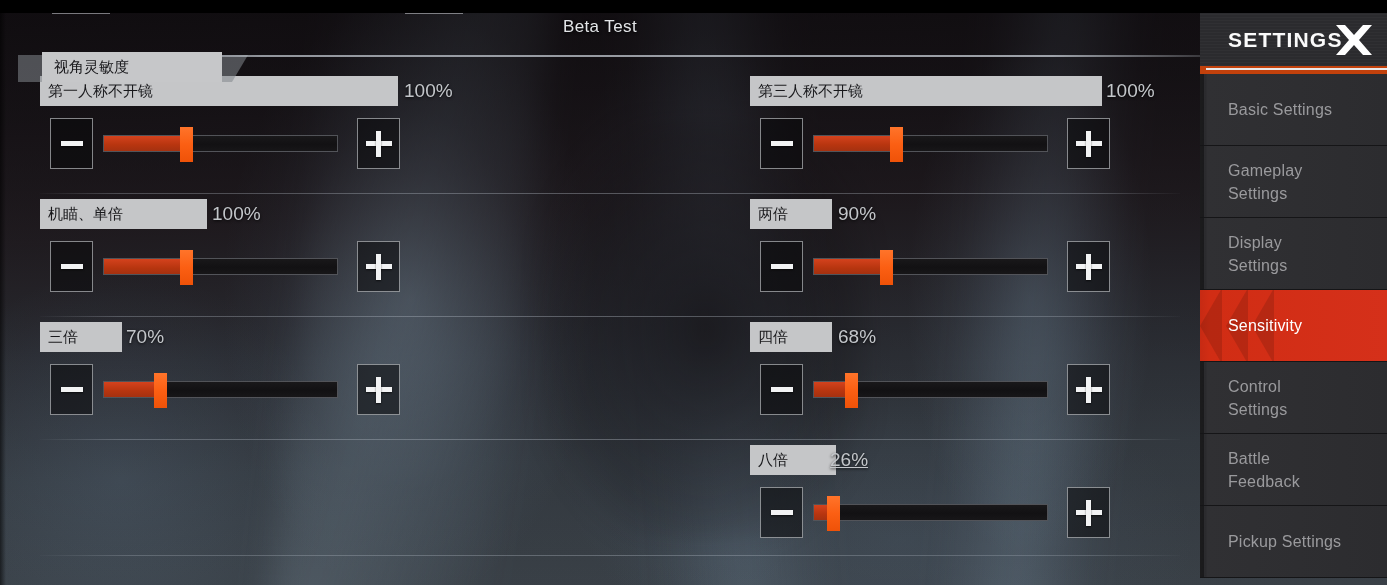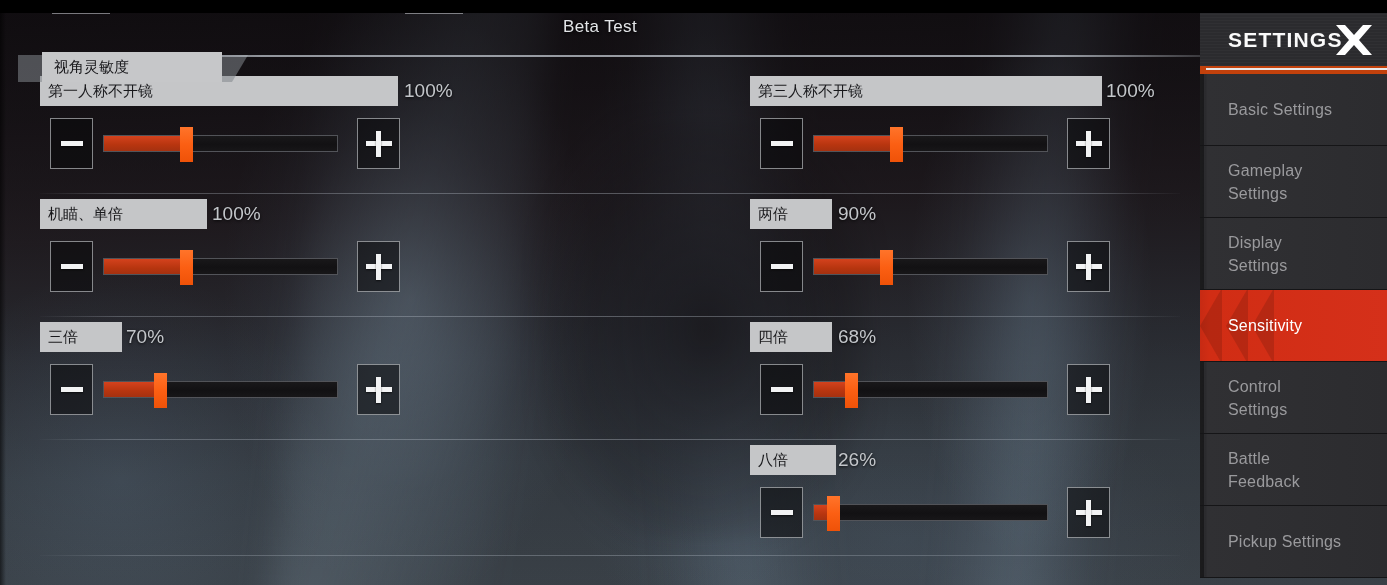--- a/index.html
+++ b/index.html
@@ -380,21 +380,21 @@
             <div class="step-btn plus">
               <div class="glyph-plus"></div>
             </div>
           </div>
         </div>
       </div>
       <div class="row" style="top: 369px;">
         <div class="row-divider" style="top: 0px;"></div>
         <div class="col col-right">
           <div class="label-box" style="width: 86px;">八倍</div>
-          <div class="pct" style="left: 88px;">26%</div>
+          <div class="pct" style="left: 80px; text-decoration: underline;">26%</div>
           <div class="slider-row">
             <div class="step-btn minus">
               <div class="glyph-minus"></div>
             </div>
             <div class="track">
               <div class="track-fill" style="width: 8%;"></div>
               <div class="track-handle" style="left: 8%;"></div>
             </div>
             <div class="step-btn plus">
               <div class="glyph-plus"></div>

